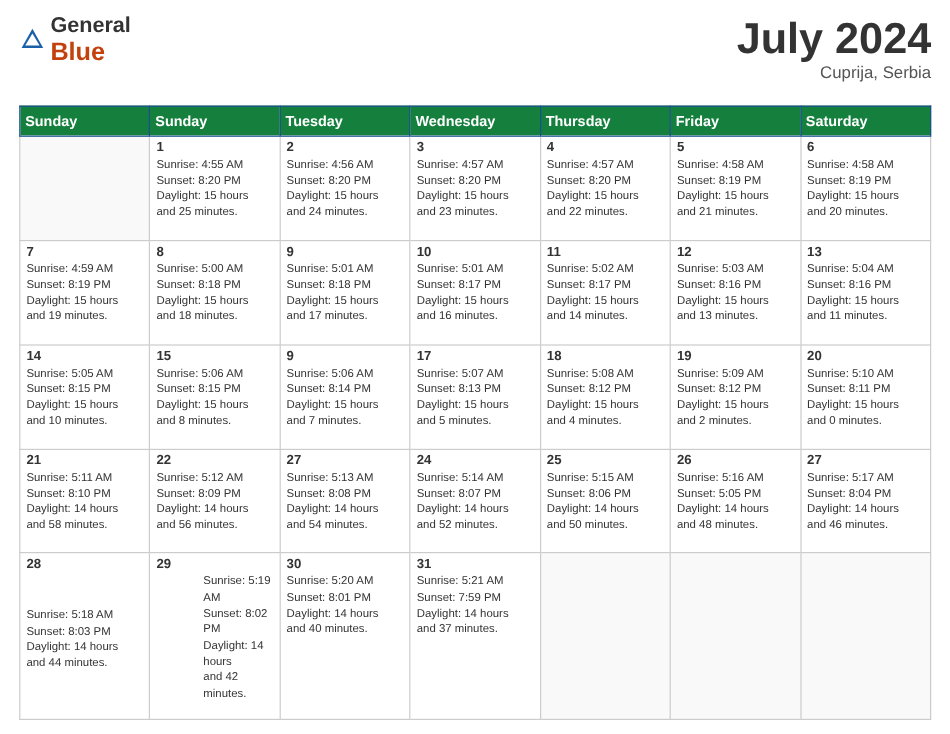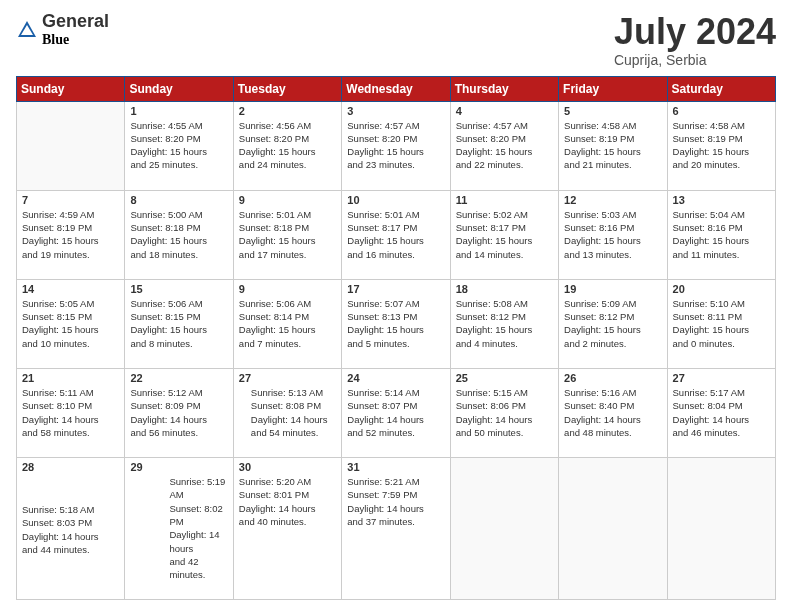--- a/index.html
+++ b/index.html
@@ -15,69 +15,68 @@
       height: 612px;
       background: #fff;
       padding: 12px 16px;
       display: flex;
       flex-direction: column;
     }
     .header {
       display: flex;
       justify-content: space-between;
       align-items: flex-start;
-      margin-bottom: 8px;
+      margin-bottom: 20px;
     }
     .logo {
       display: flex;
       align-items: center;
     }
     .logo-text {
       display: flex;
       flex-direction: column;
       line-height: 1.1;
     }
     .logo-general {
       font-size: 18px;
       font-weight: bold;
       color: #333;
     }
     .logo-blue {
-      font-size: 14px;
-      font-weight: bold;
-      color: #000000;
-      font-family: Liberation Serif, serif;
+      font-size: 21px;
+      font-weight: bold;
+      color: #c2410c;
     }
     .logo-icon {
       width: 22px;
       height: 22px;
       margin-right: 4px;
     }
     .title-block {
-      text-align: left;
+      text-align: right;
     }
     .month-year {
       font-size: 36px;
       font-weight: bold;
       color: #333;
       line-height: 1.1;
     }
     .location {
       font-size: 14px;
       color: #555;
     }
     .calendar {
       flex: 1;
       border: 1px solid #ccc;
       border-collapse: collapse;
       width: 100%;
       table-layout: fixed;
     }
     .calendar th {
-      background: #b91c1c;
+      background: #15803d;
       color: #fff;
       font-size: 12px;
       font-weight: bold;
       padding: 5px 4px;
       text-align: left;
       border: 1px solid #1a5090;
     }
     .calendar td {
       vertical-align: top;
       border: 1px solid #ccc;
@@ -294,21 +293,21 @@
           </td>
           <td>
             <span class="day-number">22</span>
             <div class="day-info" style="white-space: pre-line;">Sunrise: 5:12 AM
 Sunset: 8:09 PM
 Daylight: 14 hours
 and 56 minutes.</div>
           </td>
           <td>
             <span class="day-number">27</span>
-            <div class="day-info" style="white-space: pre-line; margin-left: 12px;">Sunrise: 5:13 AM
+            <div class="day-info" style="white-space: pre-line;">Sunrise: 5:13 AM
 Sunset: 8:08 PM
 Daylight: 14 hours
 and 54 minutes.</div>
           </td>
           <td>
             <span class="day-number">24</span>
             <div class="day-info" style="white-space: pre-line;">Sunrise: 5:14 AM
 Sunset: 8:07 PM
 Daylight: 14 hours
 and 52 minutes.</div>
@@ -316,21 +315,21 @@
           <td>
             <span class="day-number">25</span>
             <div class="day-info" style="white-space: pre-line;">Sunrise: 5:15 AM
 Sunset: 8:06 PM
 Daylight: 14 hours
 and 50 minutes.</div>
           </td>
           <td>
             <span class="day-number">26</span>
             <div class="day-info" style="white-space: pre-line;">Sunrise: 5:16 AM
-Sunset: 8:40 PM
+Sunset: 5:05 PM
 Daylight: 14 hours
 and 48 minutes.</div>
           </td>
           <td>
             <span class="day-number">27</span>
             <div class="day-info" style="white-space: pre-line;">Sunrise: 5:17 AM
 Sunset: 8:04 PM
 Daylight: 14 hours
 and 46 minutes.</div>
           </td>

